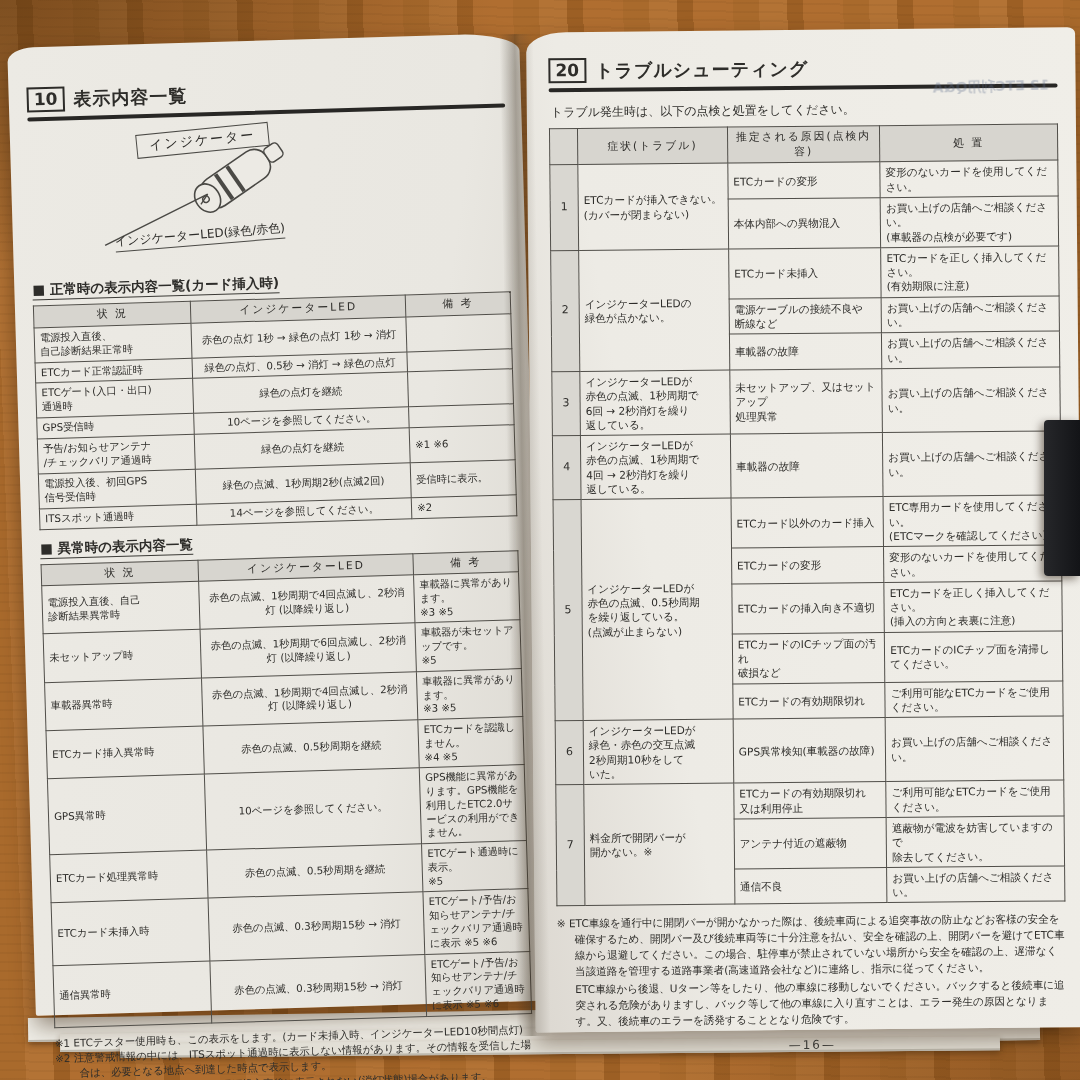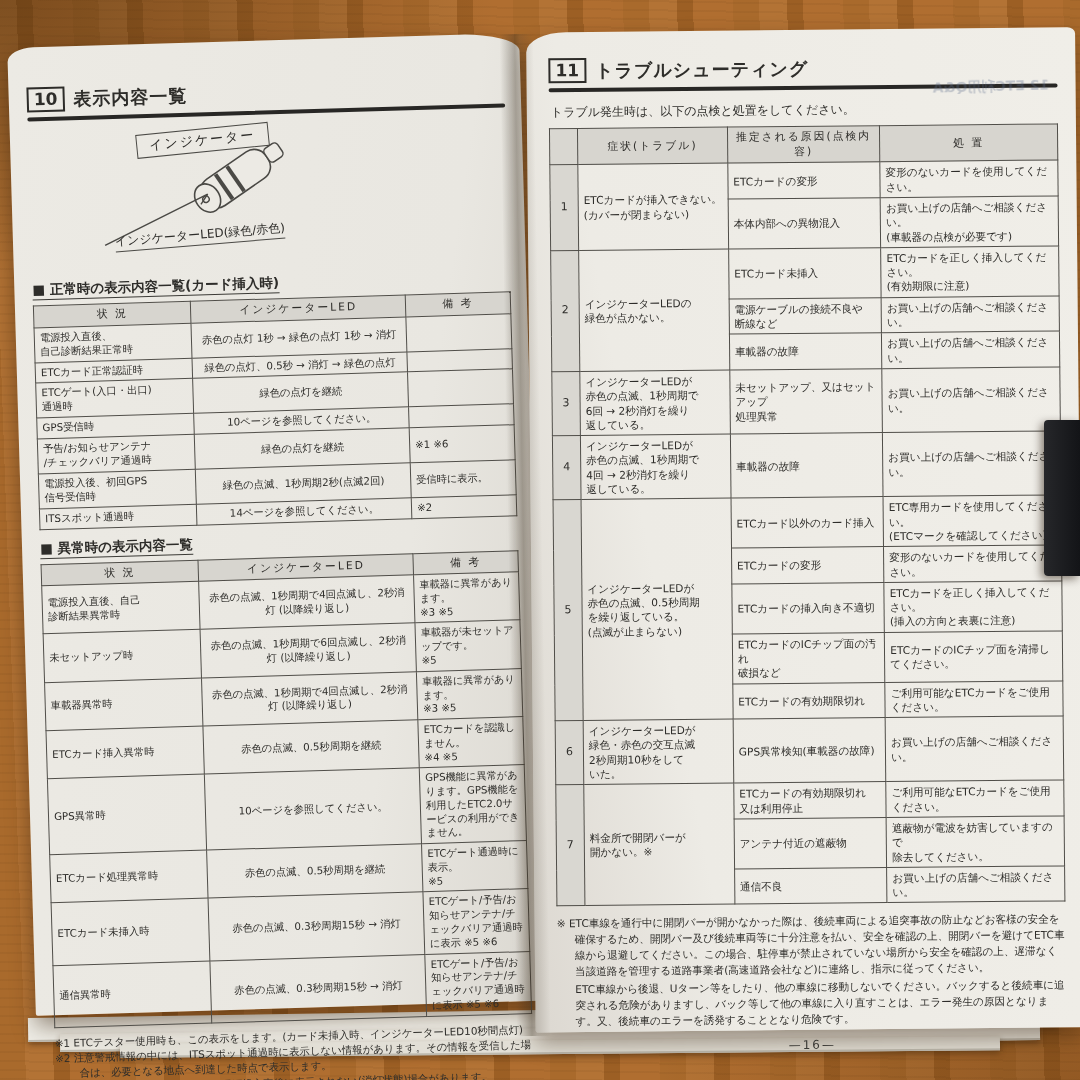--- a/index.html
+++ b/index.html
@@ -247,21 +247,21 @@
       <div class="fn">※1 ETCテスター使用時も、この表示をします。(カード未挿入時、インジケーターLED10秒間点灯)</div>
       <div class="fn">※2 注意警戒情報の中には、ITSスポット通過時に表示しない情報があります。その情報を受信した場合は、必要となる地点へ到達した時点で表示します。</div>
       <div class="fn">※3 車載器異常の種類によっては、電源投入直後に表示されない(消灯状態)場合があります。</div>
     </div>
 
 </div>
 
 <div class="page page-right">
   <div class="ghost">12 ETC利用Q&amp;A</div>
   <div class="sec-head">
-    <span class="sec-no">11</span>
+    <span class="sec-no">20</span>
     <span class="sec-title">トラブルシューティング</span>
   </div>
   <div class="rule"></div>
 
   <div class="intro">トラブル発生時は、以下の点検と処置をしてください。</div>
 
   <table class="t-trouble">
     <colgroup>
         <col style="width:5.5%">
         <col style="width:29.5%">

